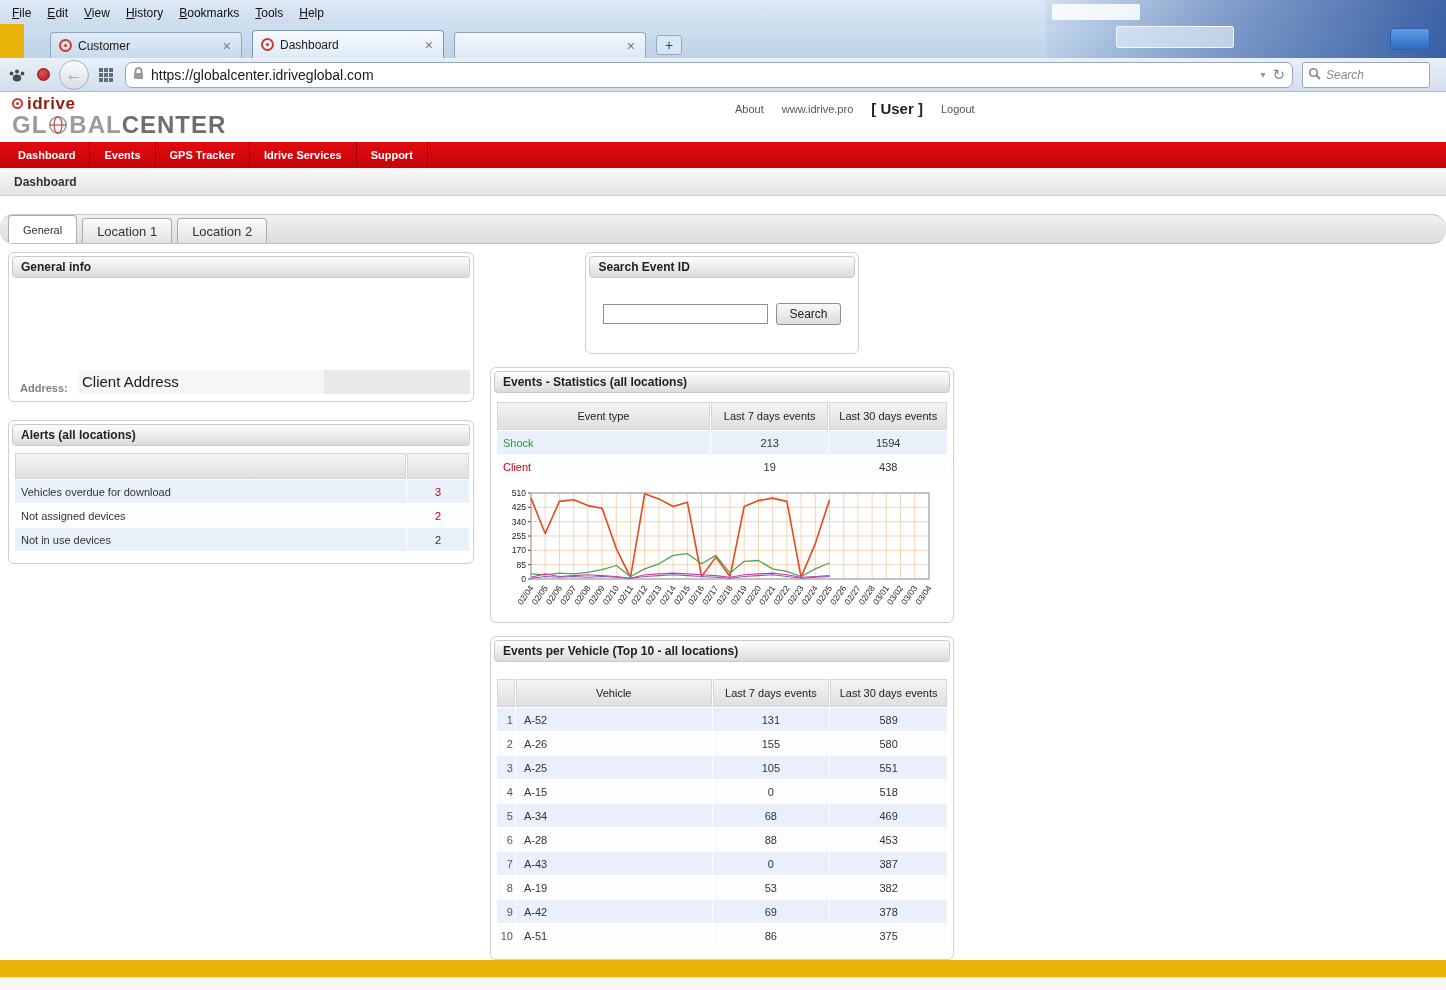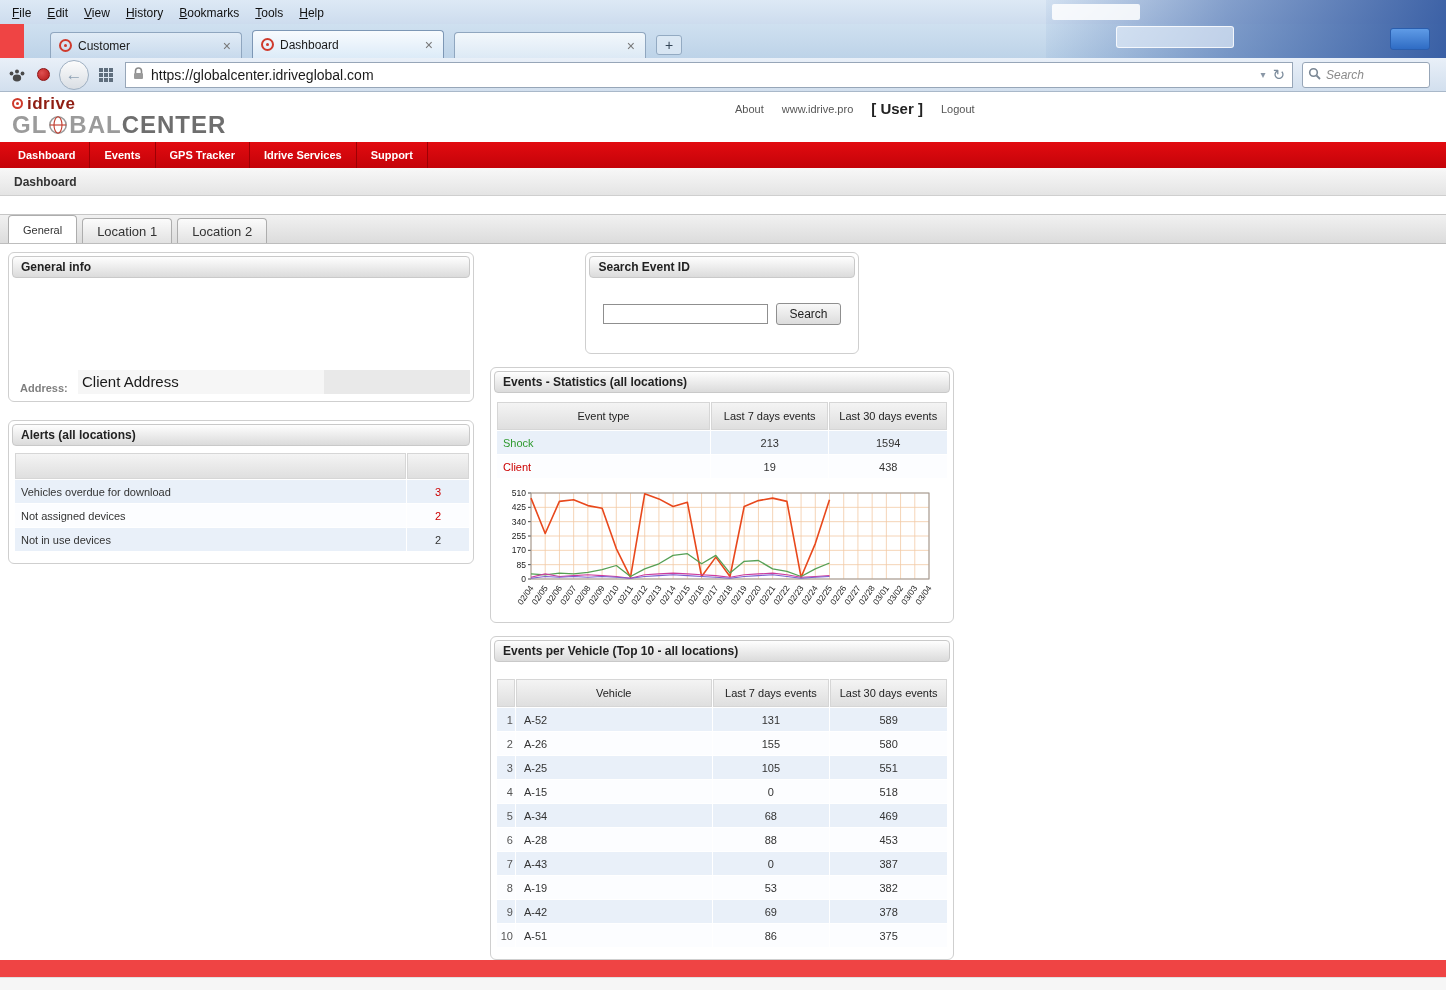--- a/index.html
+++ b/index.html
@@ -1,18 +1,18 @@
 <!DOCTYPE html>
 <html><head>
 <meta charset="utf-8">
 <style>
   *{box-sizing:border-box;margin:0;padding:0;}
   html,body{width:1446px;height:990px;}
   body{font-family:"Liberation Sans","DejaVu Sans",sans-serif;background:#fff;}
-  .screen{position:relative;width:1446px;height:990px;overflow:hidden;background:#ef4444;padding-left:43px;}
+  .screen{position:relative;width:1446px;height:990px;overflow:hidden;background:#eab308;padding-left:43px;}
 
   
   .menubar{position:absolute;top:0;left:0;width:100%;height:24px;
     background:linear-gradient(#dde9f5,#cddcee);display:flex;align-items:center;padding-left:4px;}
   .menu-item{font-size:12px;color:#111;padding:2px 8px;cursor:default;}
   .menu-item u{text-decoration:underline;}
 
   .overlay-artifact{position:absolute;top:0;right:0;width:400px;height:58px;z-index:6;
     background:linear-gradient(90deg,rgba(130,165,210,0.12),rgba(60,100,170,0.55) 45%,rgba(28,70,150,0.82));}
   .oa-white{position:absolute;left:6px;top:4px;width:88px;height:16px;background:rgba(255,255,255,0.85);border-radius:2px;}
@@ -38,21 +38,21 @@
 
   .navbar{position:absolute;top:58px;left:0;width:100%;height:34px;z-index:7;
     background:linear-gradient(#e9f0f8,#d2dfee);border-bottom:1px solid #a9b8c9;
     display:flex;align-items:center;padding:0 8px;gap:9px;}
   .pawwrap{width:20px;height:18px;display:flex;align-items:center;}
   .recdot{width:13px;height:13px;border-radius:50%;border:1px solid #8c1212;
     background:radial-gradient(circle at 35% 35%,#e05050,#b01818);flex:0 0 auto;}
   .backbtn{width:30px;height:30px;border-radius:50%;background:linear-gradient(#fcfcfc,#d9dee4);
     border:1px solid #9fb0c2;color:#8fa2b5;font-size:17px;text-align:center;line-height:27px;flex:0 0 auto;}
   .gridwrap{width:18px;height:16px;display:flex;align-items:center;}
-  .urlbar{flex:1;max-width:1168px;height:26px;background:#fff;border:1px solid #97a6b8;border-radius:0;
+  .urlbar{flex:1;max-width:1168px;height:26px;background:#fff;border:1px solid #97a6b8;border-radius:7px;
     display:flex;align-items:center;padding:0 7px;gap:7px;}
   .urltext{flex:1;font-size:14px;color:#1b1b1b;white-space:nowrap;overflow:hidden;}
   .urldrop{color:#8a97a6;font-size:10px;}
   .reload{color:#7b8b9b;font-size:15px;}
   .searchbox{width:128px;height:26px;background:#fff;border:1px solid #97a6b8;border-radius:3px;
     display:flex;align-items:center;padding:0 5px;gap:5px;flex:0 0 auto;}
   .searchinput{border:none;outline:none;width:100%;font-size:12px;font-style:italic;color:#333;background:transparent;}
   .searchinput::placeholder{color:#8a8a8a;font-style:italic;}
 
   
@@ -72,21 +72,21 @@
   .hlink.emphasis{font-size:15px;font-weight:bold;color:#222;}
 
   .red-nav{height:26px;background:linear-gradient(#e20b10,#c40309);display:flex;align-items:stretch;padding-left:4px;}
   .red-nav-item{color:#fff;font-size:11px;font-weight:bold;line-height:26px;padding:0 14px;
     border-right:1px solid #9e0004;cursor:pointer;}
 
   .breadcrumb-bar{height:28px;background:linear-gradient(#f8f8f8,#e4e4e4);border-bottom:1px solid #cfcfcf;
     line-height:28px;padding-left:14px;font-size:12px;font-weight:bold;color:#333;}
 
   .page-tabstrip{height:30px;margin-top:18px;background:linear-gradient(#f1f1f1,#dcdcdc);
-    border-top:1px solid #c6c6c6;border-bottom:1px solid #bdbdbd;display:flex;align-items:flex-end;padding-left:8px;}
+    border-top:1px solid #c6c6c6;border-bottom:1px solid #bdbdbd;display:flex;align-items:flex-end;padding-left:8px;border-radius:14px;}
   .ptab{border:1px solid #adadad;border-bottom:none;border-radius:4px 4px 0 0;padding:0 14px;
     background:linear-gradient(#fbfbfb,#e2e2e2);color:#333;height:25px;line-height:25px;font-size:13px;
     margin-right:5px;cursor:pointer;}
   .ptab.active{background:#fff;height:28px;line-height:28px;font-size:11px;}
 
   .content{display:flex;align-items:flex-start;gap:13px;padding:8px 8px 0 8px;}
   .col-left{width:466px;display:flex;flex-direction:column;gap:18px;}
   .col-right{width:470px;display:flex;flex-direction:column;gap:13px;align-items:center;}
 
   .panel{border:1px solid #cfcfcf;border-radius:6px;background:#fff;padding:3px;}

